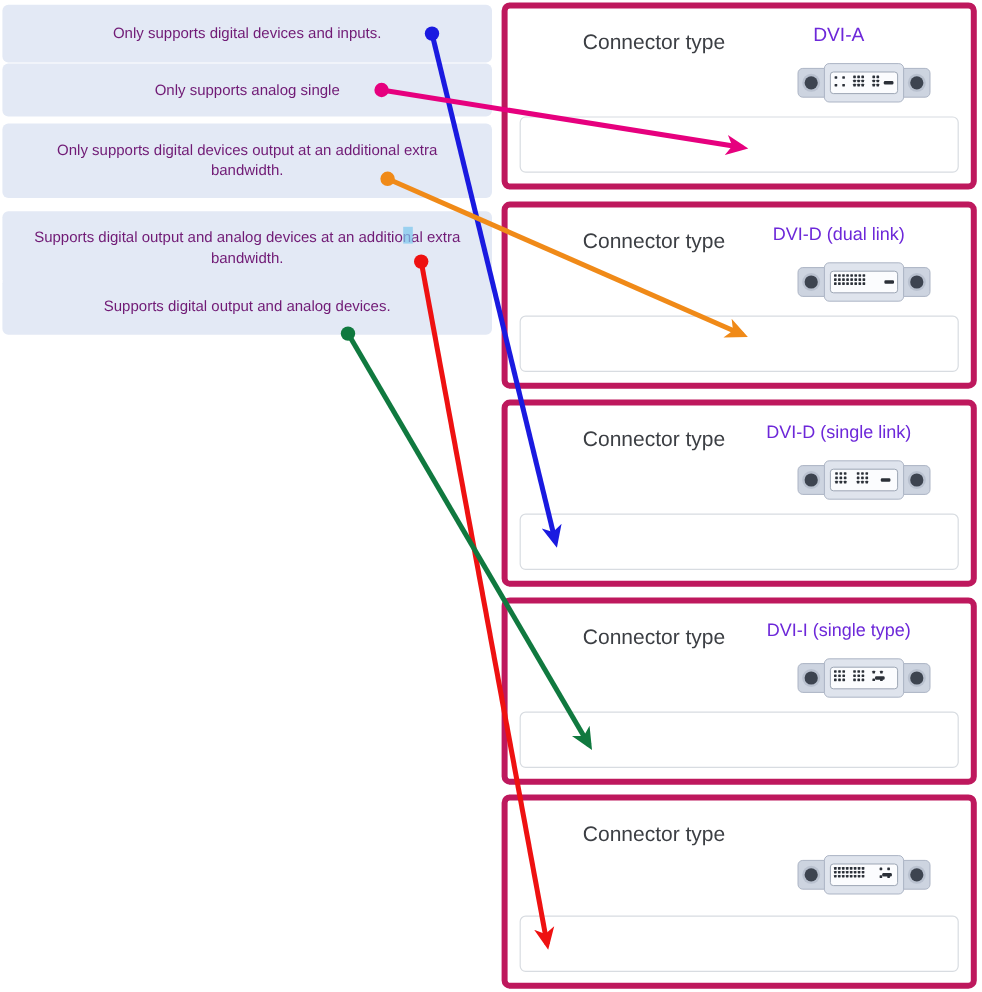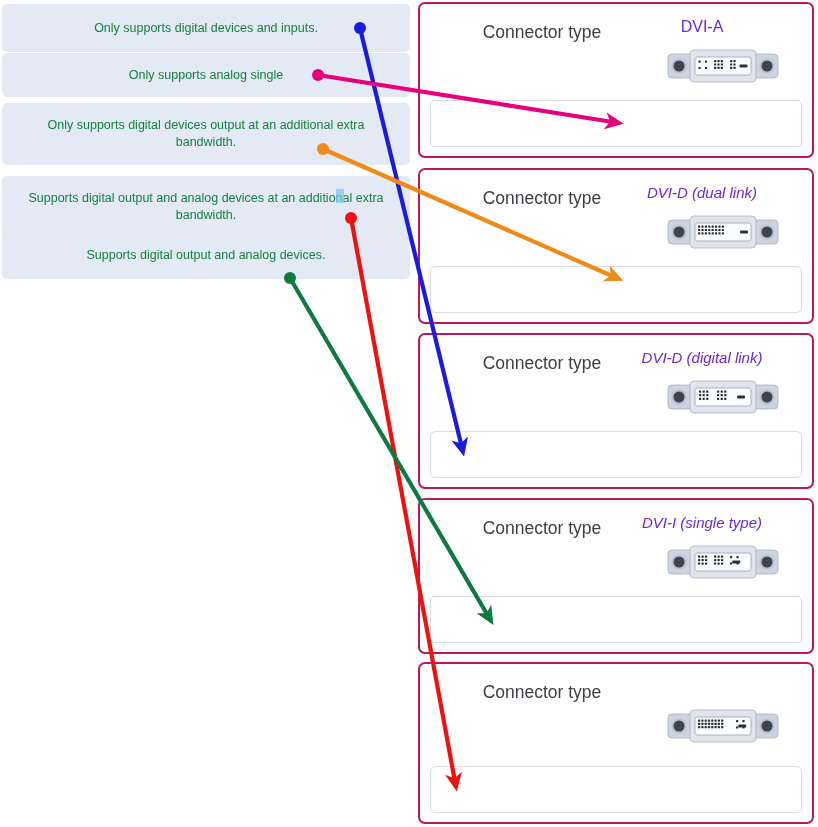--- a/index.html
+++ b/index.html
@@ -24,21 +24,21 @@
     width: 412px;
     height: 827px;
   }
   .desc-tile {
     position: absolute;
     left: 2px;
     width: 408px;
     box-sizing: border-box;
     background: #e3e9f5;
     border-radius: 5px;
-    color: #15803d;
+    color: #701a75;
     font-size: 12.5px;
     line-height: 17px;
     text-align: center;
     display: flex;
     align-items: center;
     justify-content: center;
     padding: 0 18px;
   }
   .desc-tile .tile-text {
     display: block;
@@ -52,21 +52,21 @@
     top: 0;
     width: 400px;
     height: 827px;
   }
   .answer-card {
     position: absolute;
     left: 0;
     width: 396px;
     box-sizing: border-box;
     background: #ffffff;
-    border: 2px solid #be185d;
+    border: 5px solid #be185d;
     border-radius: 7px;
   }
   .card-head {
     position: relative;
     height: 105px;
   }
   .card-label {
     position: absolute;
     left: 32px;
     top: 18px;
@@ -79,21 +79,21 @@
   .card-title {
     position: absolute;
     right: 10px;
     top: 14px;
     width: 200px;
     font-size: 16px;
     color: #6d28d9;
     text-align: center;
     white-space: nowrap;
   }
-  .card-title.small { font-size: 15px; font-style: italic; }
+  .card-title.small { font-size: 15px; }
   .connector-wrap {
     position: absolute;
     right: 30px;
     top: 42px;
     width: 118px;
     height: 40px;
   }
   .drop-slot {
     position: absolute;
     left: 10px;
@@ -226,21 +226,21 @@
             <rect x="57.8" y="20.3" width="2.2" height="2.2" rx="0.4" fill="#2b3038"></rect>
             <rect x="76" y="18.6" width="8" height="2.8" rx="1" fill="#2b3038"></rect>
           </svg>
         </div>
       </div>
       <div class="drop-slot"></div>
     </div>
     <div class="answer-card" style="top: 333px; height: 156px;">
       <div class="card-head">
         <div class="card-label">Connector type</div>
-        <div class="card-title small">DVI-D (digital link)</div>
+        <div class="card-title small">DVI-D (single link)</div>
         <div class="connector-wrap">
           <svg viewBox="0 0 118 40" class="conn-svg">
             <rect x="4" y="8" width="110" height="24" rx="4" fill="#cdd4e0" stroke="#a9b2c2" stroke-width="0.8"></rect>
             <rect x="26" y="4" width="66" height="32" rx="4" fill="#dfe4ed" stroke="#a9b2c2" stroke-width="0.8"></rect>
             <circle cx="15" cy="20" r="7.5" fill="#b9c1cf"></circle>
             <circle cx="15" cy="20" r="5.5" fill="#3d4450"></circle>
             <circle cx="103" cy="20" r="7.5" fill="#b9c1cf"></circle>
             <circle cx="103" cy="20" r="5.5" fill="#3d4450"></circle>
             <rect x="31" y="11" width="56" height="18" rx="2.5" fill="#fbfcfe" stroke="#9aa3b2" stroke-width="0.8"></rect>
             <rect x="35" y="13.5" width="2.2" height="2.2" rx="0.4" fill="#2b3038"></rect>

